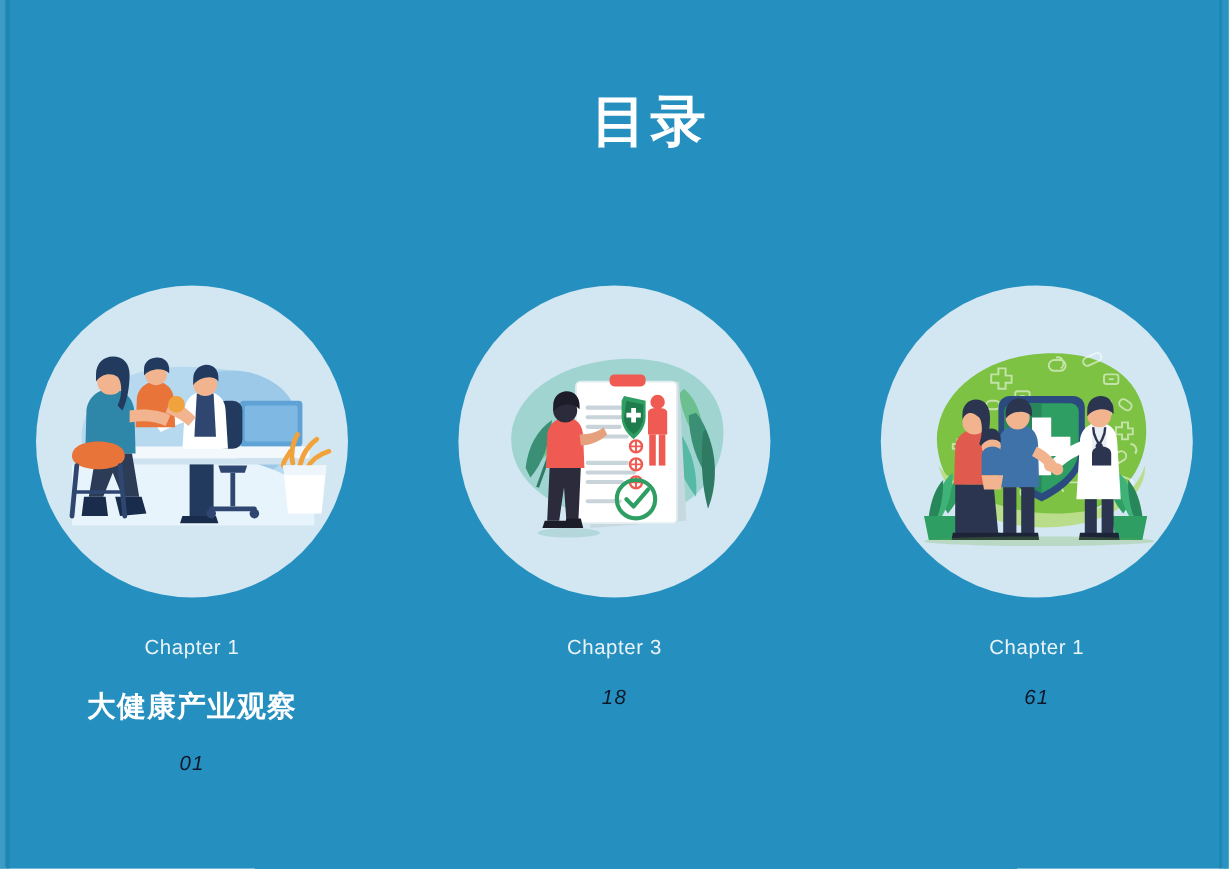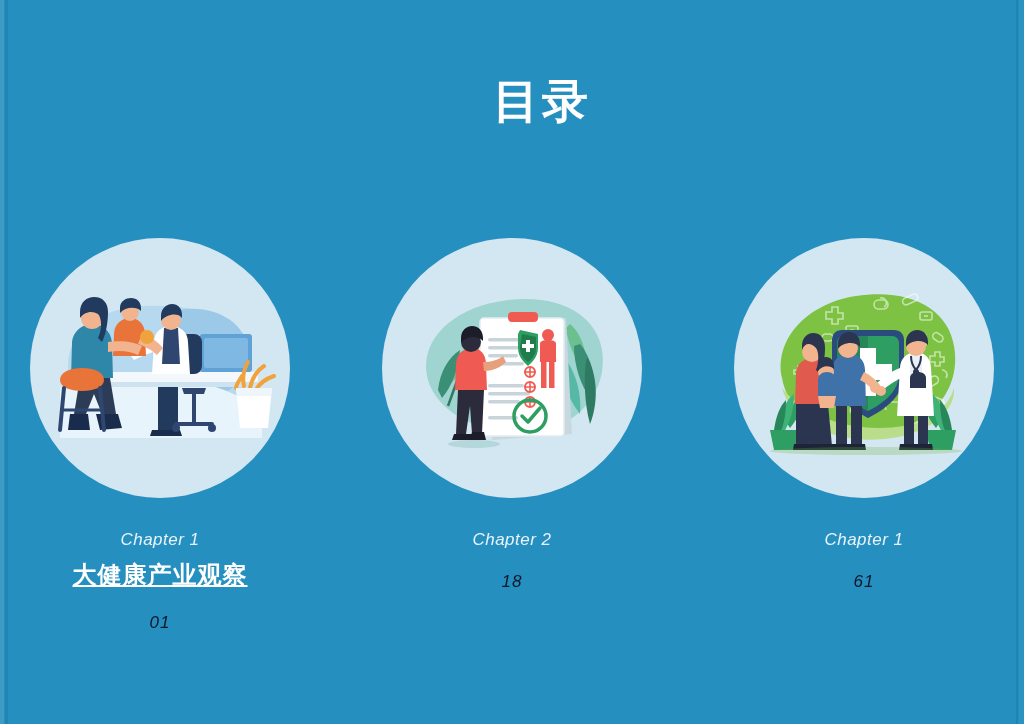--- a/index.html
+++ b/index.html
@@ -75,31 +75,29 @@
     height: 260px;
     border-radius: 50%;
     background: #d3e7f2;
     position: relative;
     overflow: hidden;
   }
   .chapter-label {
     margin-top: 32px;
     color: #e9f3f8;
     font-size: 17px;
-    font-style: italic;
     letter-spacing: 0.5px;
   }
   .chapter-title {
-    margin-top: 9px;
+    margin-top: 23px;
     color: #ffffff;
     font-size: 24px;
     font-weight: bold;
     letter-spacing: 1px;
     white-space: nowrap;
-    text-decoration: underline;
   }
   .chapter-page {
     margin-top: 22px;
     color: #0f172a;
     font-size: 17px;
     font-style: italic;
     letter-spacing: 1px;
   }
   .illus { position: absolute; inset: 0; }
 </style>
@@ -240,21 +238,21 @@
           <path d="M79 100 C79 92 85 88 90 88 C97 88 101 93 101 100 L101 103 C96 97 84 98 79 105 Z" fill="#1d1d2a"></path>
           <path d="M101 124 C109 124 116 122 121 118 L124 124 C118 130 110 133 102 133 Z" fill="#e7a07d"></path>
 
           <path d="M76 152 L102 152 L100 196 L90 196 L88 168 L84 196 L74 196 Z" fill="#2b2b3c"></path>
           <path d="M72 196 L90 196 L92 202 L70 202 Z" fill="#1d1d2a"></path>
           <path d="M90 194 L102 194 L104 202 L88 202 Z" fill="#1d1d2a"></path>
 
           <ellipse cx="92" cy="206" rx="26" ry="4" fill="#8dc3c0" opacity="0.45"></ellipse>
         </svg>
       </div>
-      <div class="chapter-label">Chapter 2</div>
+      <div class="chapter-label">Chapter 3</div>
       <div class="chapter-page">18</div>
     </div>
 
     <div class="chapter">
       <div class="circle">
         <svg class="illus" viewBox="0 0 260 260">
 
           <path d="M48 140 C40 104 70 66 122 58 C178 50 214 72 220 108 C228 152 196 190 142 196 C92 202 54 176 48 140 Z" fill="#7dc242"></path>
           <path d="M48 150 C70 178 118 196 170 188 C196 184 214 170 220 150 C222 170 200 194 158 200 C104 208 58 186 48 150 Z" fill="#b9dd8a"></path>
 

